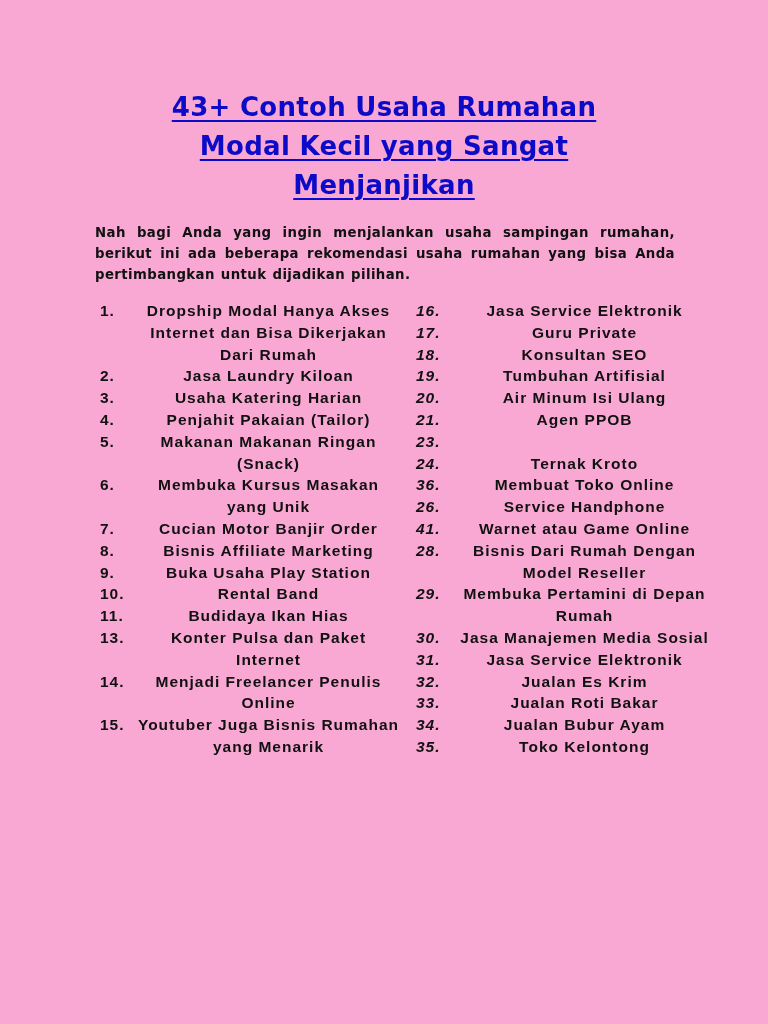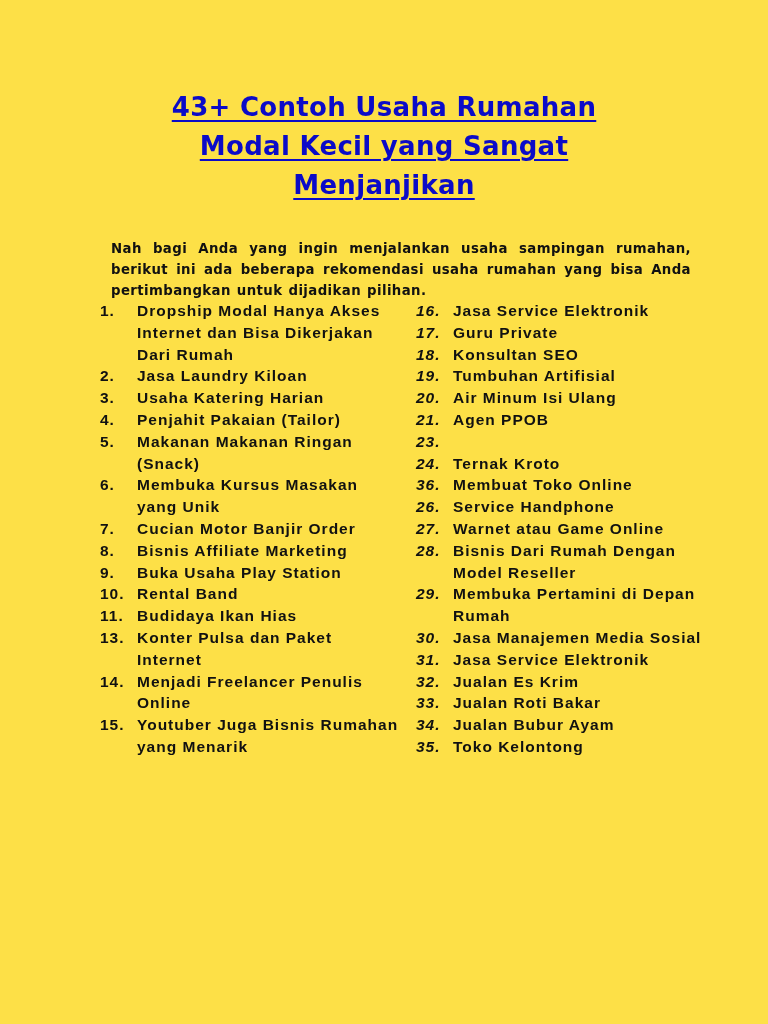--- a/index.html
+++ b/index.html
@@ -1,17 +1,17 @@
 <!DOCTYPE html>
 <html><head>
 <meta charset="utf-8">
 <style>
   html, body { margin: 0; padding: 0; background: #ffffff; }
   body { width: 768px; height: 1024px; position: relative; overflow: hidden; }
-  .page { position: absolute; left: 0; top: 0; width: 768px; height: 1024px; background: #fde047; }
+  .page { position: absolute; left: 0; top: 0; width: 768px; height: 1024px; background: #f9a8d4; }
   .title {
     position: absolute; left: 120px; top: 88px; width: 528px;
     text-align: center;
     font-family: "DejaVu Sans", sans-serif; font-weight: bold;
     font-size: 26px; line-height: 39px; color: #0b0bc8;
     text-decoration: underline; text-decoration-thickness: 2px; text-underline-offset: 4px;
     letter-spacing: 0.3px;
   }
   .intro {
     position: absolute; left: 95px; top: 222px; width: 580px;
@@ -23,33 +23,33 @@
   .col-left { left: 100px; width: 300px; }
   .col-right { left: 416px; width: 300px; }
   .item {
     display: flex;
     font-family: "Liberation Sans", sans-serif; font-weight: bold;
     font-size: 15.5px; line-height: 21.8px; color: #111111;
     letter-spacing: 1px;
   }
   .num { flex: 0 0 37px; }
   .col-right .num { flex: 0 0 37px; font-style: italic; }
-  .label { flex: 1; }
+  .label { flex: 1; text-align: center; }
 </style>
 </head>
 <body>
 
 <div class="page">
   <h1 class="title" style="margin:0;">
     <span>43+ Contoh Usaha Rumahan</span><br>
     <span>Modal Kecil yang Sangat</span><br>
     <span>Menjanjikan</span>
   </h1>
 
-  <p class="intro" style="margin:16px;">Nah bagi Anda yang ingin menjalankan usaha sampingan rumahan, berikut ini ada beberapa rekomendasi usaha rumahan yang bisa Anda pertimbangkan untuk dijadikan pilihan.</p>
+  <p class="intro" style="margin:0;">Nah bagi Anda yang ingin menjalankan usaha sampingan rumahan, berikut ini ada beberapa rekomendasi usaha rumahan yang bisa Anda pertimbangkan untuk dijadikan pilihan.</p>
 
   <ul class="col col-left">
     <li class="item">
         <span class="num">1.</span>
         <span class="label">Dropship Modal Hanya Akses Internet dan Bisa Dikerjakan Dari Rumah</span>
       </li>
     <li class="item">
         <span class="num">2.</span>
         <span class="label">Jasa Laundry Kiloan</span>
       </li>
@@ -137,21 +137,21 @@
       </li>
     <li class="item">
         <span class="num">36.</span>
         <span class="label">Membuat Toko Online</span>
       </li>
     <li class="item">
         <span class="num">26.</span>
         <span class="label">Service Handphone</span>
       </li>
     <li class="item">
-        <span class="num">27.</span>
+        <span class="num">41.</span>
         <span class="label">Warnet atau Game Online</span>
       </li>
     <li class="item">
         <span class="num">28.</span>
         <span class="label">Bisnis Dari Rumah Dengan Model Reseller</span>
       </li>
     <li class="item">
         <span class="num">29.</span>
         <span class="label">Membuka Pertamini di Depan Rumah</span>
       </li>

